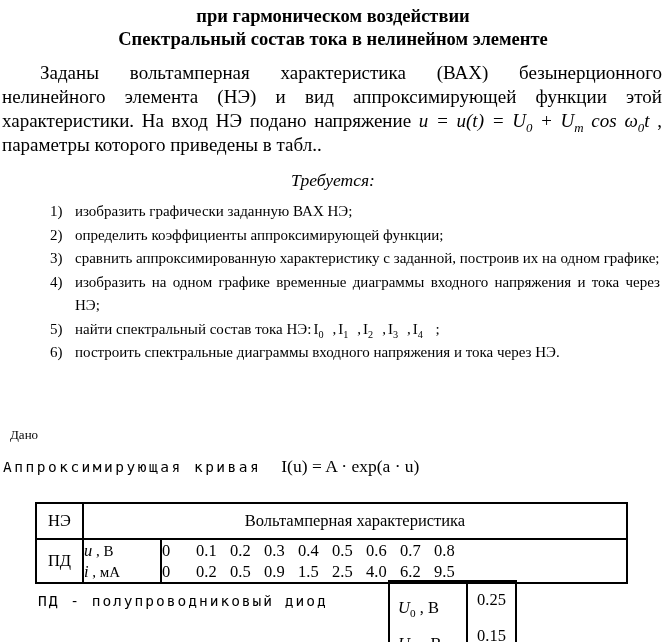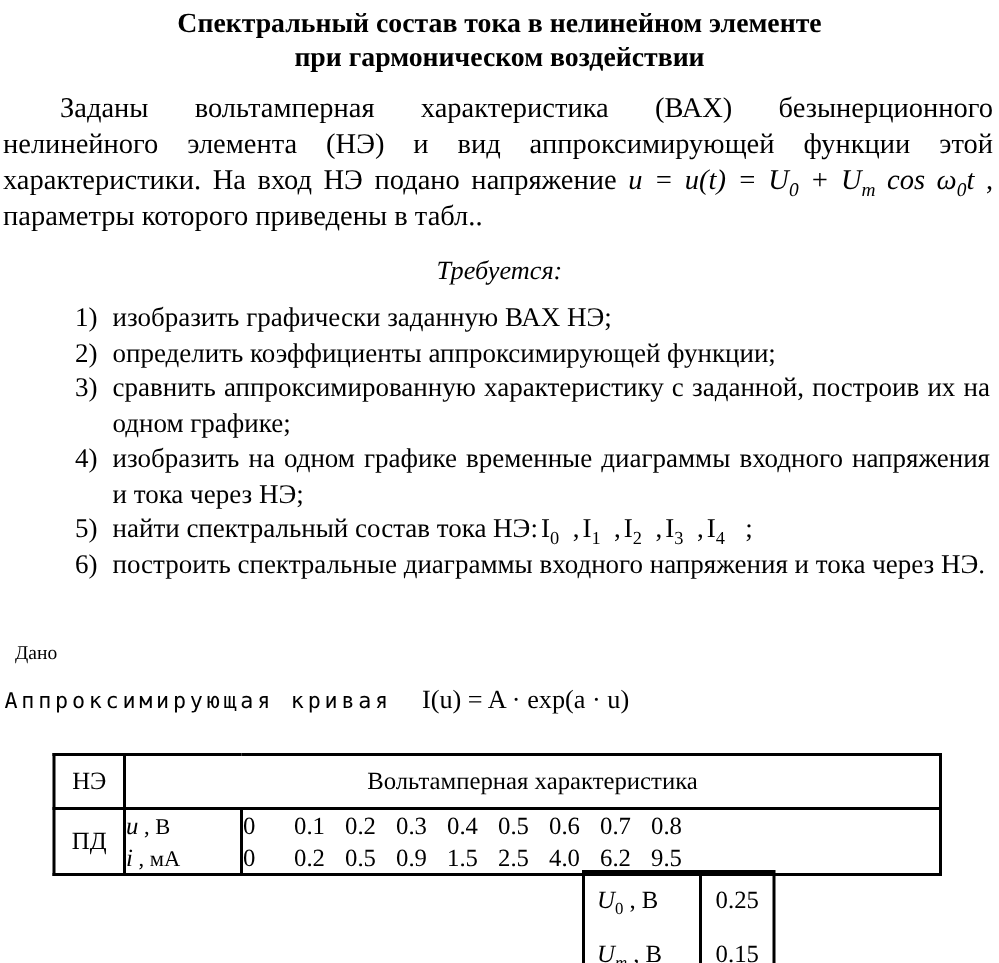--- a/index.html
+++ b/index.html
@@ -22,21 +22,21 @@
     text-align:justify;text-indent:38px;
   }
   .it{font-style:italic;}
   sub{font-size:0.68em;line-height:0;}
   .requires{
     position:absolute;top:170px;left:0;width:666px;
     text-align:center;font-style:italic;font-size:17.5px;
   }
   .tasks{
     position:absolute;top:200px;left:25px;width:635px;
-    font-size:18px;line-height:23.5px;
+    font-size:15px;line-height:23.5px;
   }
   .task{padding-left:50px;text-indent:-25px;text-align:justify;}
   .task .num{display:inline-block;width:25px;text-indent:0;}
   .sep{margin-left:9px;}
   .iterm{margin-left:2px;}
   .dano{
     position:absolute;top:427px;left:10px;
     font-size:13px;
   }
   .approx{
@@ -69,31 +69,31 @@
     font-size:14.5px;letter-spacing:2px;
   }
   .ptable{
     position:absolute;top:580px;left:388px;
     width:125px;height:72px;
     border:2px solid #000;
     display:flex;flex-direction:column;
     font-size:16.5px;
   }
   .prow{display:flex;flex:1;align-items:center;}
-  .pcell1{width:68px;border-right:2px solid #000;padding-left:8px;align-self:stretch;display:flex;align-items:center;}
+  .pcell1{width:68px;border-right:2px solid #000;padding-left:8px;align-self:stretch;display:flex;align-items:flex-end;}
   .pcell2{flex:1;text-align:center;}
 </style>
 </head>
 <body>
 
 <div class="page">
 
   <div class="title-block">
+    <div>при гармоническом воздействии</div>
     <div>Спектральный состав тока в нелинейном элементе</div>
-    <div>при гармоническом воздействии</div>
   </div>
 
   <div class="intro"><span>Заданы вольтамперная характеристика (ВАХ) безынерционного нелинейного элемента (НЭ) и вид аппроксимирующей функции этой характеристики. На вход НЭ подано напряжение </span><span class="it"><span>u = u(t) = U</span><sub>0</sub><span> + U</span><sub>m</sub><span> cos ω</span><sub>0</sub><span>t</span></span><span> ,</span><span> параметры которого приведены в табл..</span></div>
 
   <div class="requires">Требуется:</div>
 
   <div class="tasks">
     <div class="task"><span class="num">1)</span><span>изобразить графически заданную ВАХ НЭ;</span></div>
     <div class="task"><span class="num">2)</span><span>определить коэффициенты аппроксимирующей функции;</span></div>
     <div class="task"><span class="num">3)</span><span>сравнить аппроксимированную характеристику с заданной, построив их на одном графике;</span></div>
@@ -119,20 +119,21 @@
         <div class="varline"><span class="it">i</span><span class="unit"> , мА</span></div>
       </td>
       <td class="c3">
         <div class="valline"><span class="val">0</span><span class="val">0.1</span><span class="val">0.2</span><span class="val">0.3</span><span class="val">0.4</span><span class="val">0.5</span><span class="val">0.6</span><span class="val">0.7</span><span class="val">0.8</span></div>
         <div class="valline"><span class="val">0</span><span class="val">0.2</span><span class="val">0.5</span><span class="val">0.9</span><span class="val">1.5</span><span class="val">2.5</span><span class="val">4.0</span><span class="val">6.2</span><span class="val">9.5</span></div>
       </td>
     </tr>
   </tbody>
     </table>
 
+  <div class="note">ПД - полупроводниковый диод</div>
 
   <div class="ptable">
     <div class="prow">
       <div class="pcell1">
           <span><span class="it">U</span><sub>0</sub><span> , В</span></span>
         </div>
       <div class="pcell2">0.25</div>
     </div>
     <div class="prow">
       <div class="pcell1">

